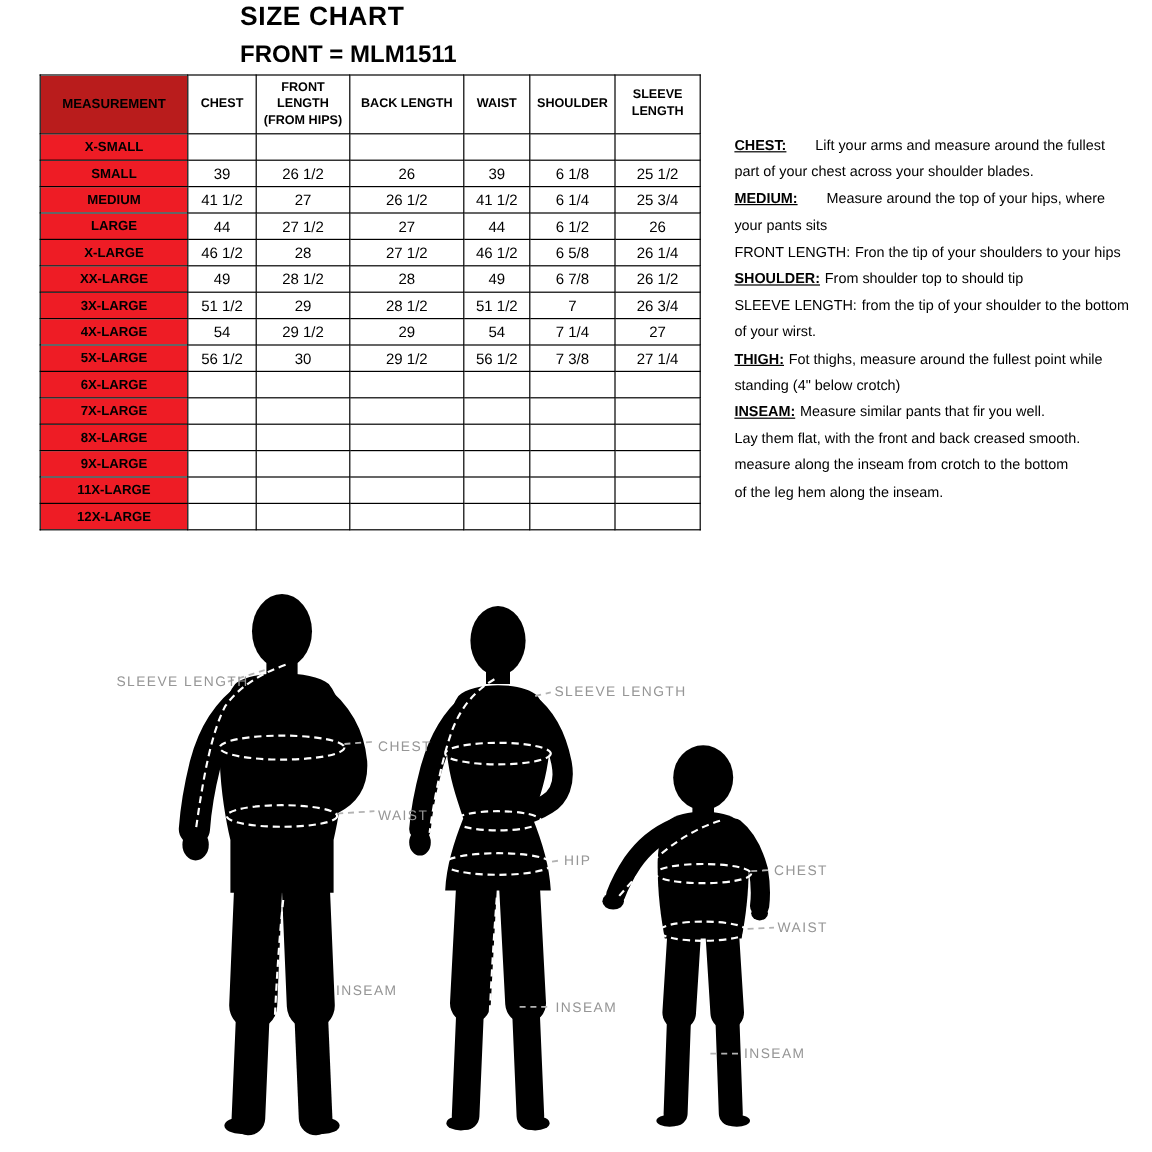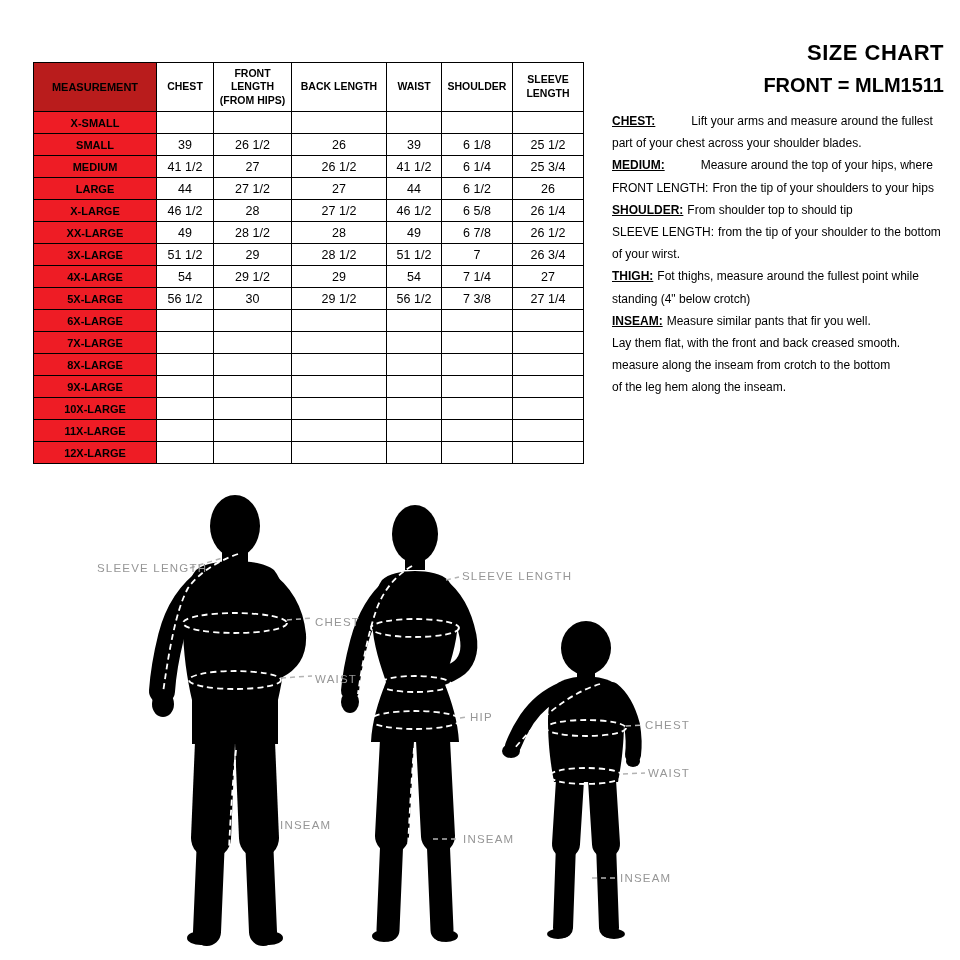--- a/index.html
+++ b/index.html
@@ -1,40 +1,40 @@
 <!DOCTYPE html>
 <html><head>
 <meta charset="utf-8">
 <style>
   html,body { margin:0; padding:0; background:#fff; }
   .page {
     position:relative; width:960px; height:960px; background:#fff; overflow:hidden;
     font-family:"Liberation Sans", sans-serif; color:#000;
   }
   
-  .title-block { position:absolute; left:184px; top:0px; width:760px; text-align:right;margin-top:39px; }
+  .title-block { position:absolute; left:200px; top:0px; width:760px; text-align:left; }
   .title    { font-size:22px; font-weight:700; letter-spacing:0.5px; padding-top:1px; }
   .subtitle { font-size:20px; font-weight:700; margin-top:8px; }
 
   
   table.size-table { position:absolute; left:33px; top:62px; border-collapse:collapse; table-layout:fixed; }
   .size-table th, .size-table td { border:1px solid #000; padding:0 2px; text-align:center; vertical-align:middle; overflow:hidden; }
   .size-table thead th { height:48px; font-size:10.5px; font-weight:700; line-height:1.3; background:#fff; }
   .size-table thead th.c0 { background:#b91c1c; font-size:11px; }
   .size-table tbody tr { height:22px; }
   .size-table tbody th { background:#ee1c25; font-size:11px; font-weight:700;text-align:center; }
   .size-table tbody td { font-size:12.5px; font-weight:400; }
   .c0{width:118px} .c1{width:52px} .c2{width:73px} .c3{width:90px} .c4{width:50px} .c5{width:66px} .c6{width:66px}
 
   
   .instructions { position:absolute; left:612px; top:110px; width:340px; font-size:12px; }
   .instr-line { line-height:22.2px; white-space:nowrap; }
   .term { margin-right:4px; }
   .term.underline { text-decoration:underline; font-weight:700; }
-  .term.gap { margin-right:36px; }
+  .term.gap { margin-right:24px; }
 
   
   .figures { position:absolute; left:0; top:488px; width:960px; height:472px; }
   .fig-label { font-size:11.5px; fill:#969696; letter-spacing:1.2px; font-family:"Liberation Sans",sans-serif; }
   .body-fill { fill:#000; }
   .limb { stroke:#000; fill:none; stroke-linecap:round; }
   .dash-white { stroke:#fff; stroke-width:1.8; fill:none; stroke-dasharray:6 4; }
   .dash-gray  { stroke:#b3b3b3; stroke-width:1.5; fill:none; stroke-dasharray:5 4; }
 </style>
 </head>
@@ -180,29 +180,20 @@
         <tr>
           <th>9X-LARGE</th>
           <td></td>
           <td></td>
           <td></td>
           <td></td>
           <td></td>
           <td></td>
         </tr>
         <tr>
-          <th>10X-LARGE</th>
-          <td></td>
-          <td></td>
-          <td></td>
-          <td></td>
-          <td></td>
-          <td></td>
-        </tr>
-        <tr>
           <th>11X-LARGE</th>
           <td></td>
           <td></td>
           <td></td>
           <td></td>
           <td></td>
           <td></td>
         </tr>
         <tr>
           <th>12X-LARGE</th>
@@ -213,20 +204,21 @@
           <td></td>
           <td></td>
         </tr>
       </tbody>
   </table>
 
   <div class="instructions">
       <div class="instr-line"><span class="term underline gap">CHEST:</span><span>Lift your arms and measure around the fullest</span></div>
       <div class="instr-line"><span>part of your chest across your shoulder blades.</span></div>
       <div class="instr-line"><span class="term underline gap">MEDIUM:</span><span>Measure around the top of  your hips, where</span></div>
+      <div class="instr-line"><span>your pants sits</span></div>
       <div class="instr-line"><span class="term">FRONT LENGTH:</span><span>Fron the tip of your shoulders to your hips</span></div>
       <div class="instr-line"><span class="term underline">SHOULDER:</span><span>From shoulder top to should tip</span></div>
       <div class="instr-line"><span class="term">SLEEVE LENGTH:</span><span>from the tip of your shoulder to the bottom</span></div>
       <div class="instr-line"><span>of your wirst.</span></div>
       <div class="instr-line"><span class="term underline">THIGH:</span><span>Fot thighs, measure around the fullest point while</span></div>
       <div class="instr-line"><span>standing (4" below crotch)</span></div>
       <div class="instr-line"><span class="term underline">INSEAM:</span><span>Measure similar pants that fir you well.</span></div>
       <div class="instr-line"><span>Lay them flat, with the front and back creased smooth.</span></div>
       <div class="instr-line"><span>measure along the inseam from crotch to the bottom</span></div>
       <div class="instr-line"><span>of the leg hem along the inseam.</span></div>

